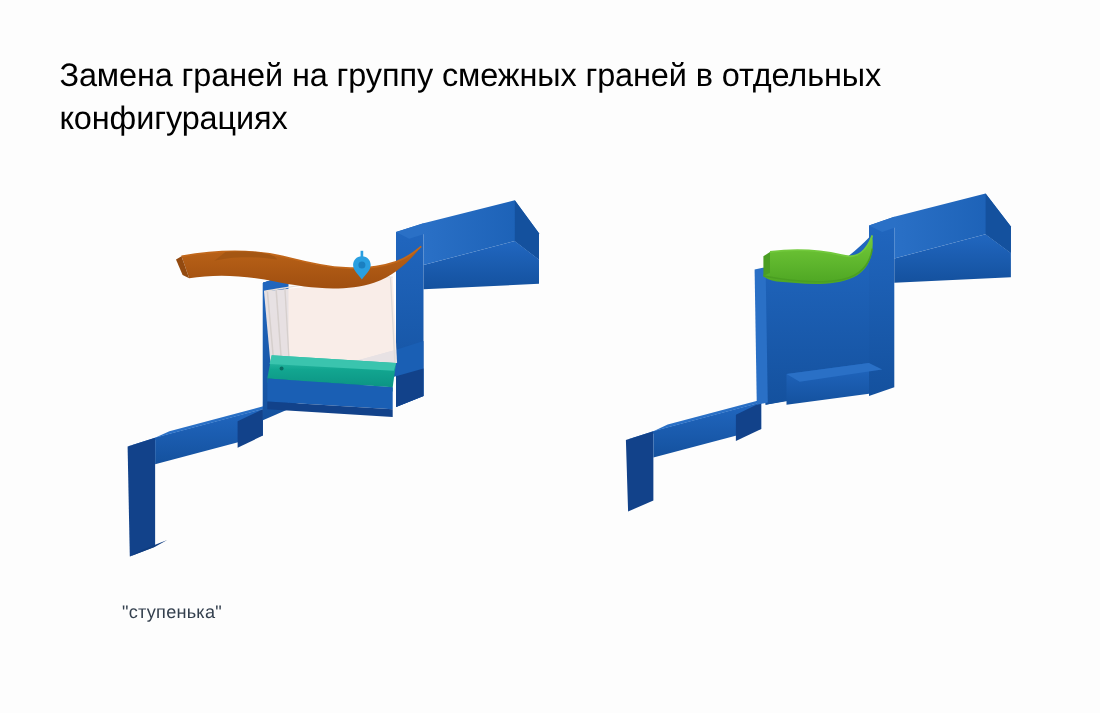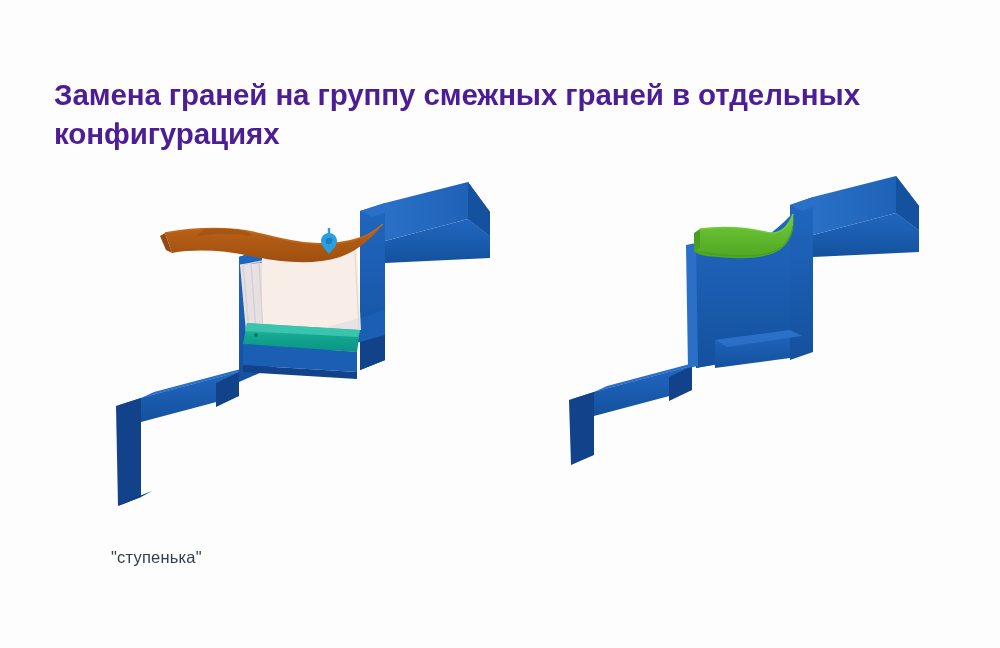--- a/index.html
+++ b/index.html
@@ -14,26 +14,25 @@
   #slide{
     position:absolute;inset:0;
     width:1000px;height:648px;
     background:#fdfdfd;
   }
   #title{
     position:absolute;
     left:54px;top:50px;
     width:910px;
     font-size:29.5px;
-    font-weight:bold;
+    font-weight:normal;
     line-height:1.32;
-    color:#4c1d95;
+    color:#000000;
     letter-spacing:-0.1px;
     white-space:pre-line;
-    margin-top:26px;
   }
   #caption{
     position:absolute;
     left:111px;top:548px;
     font-size:16.5px;
     color:#333f4d;
     font-weight:400;
     letter-spacing:0.2px;
   }
   #figure-left, #figure-right{

